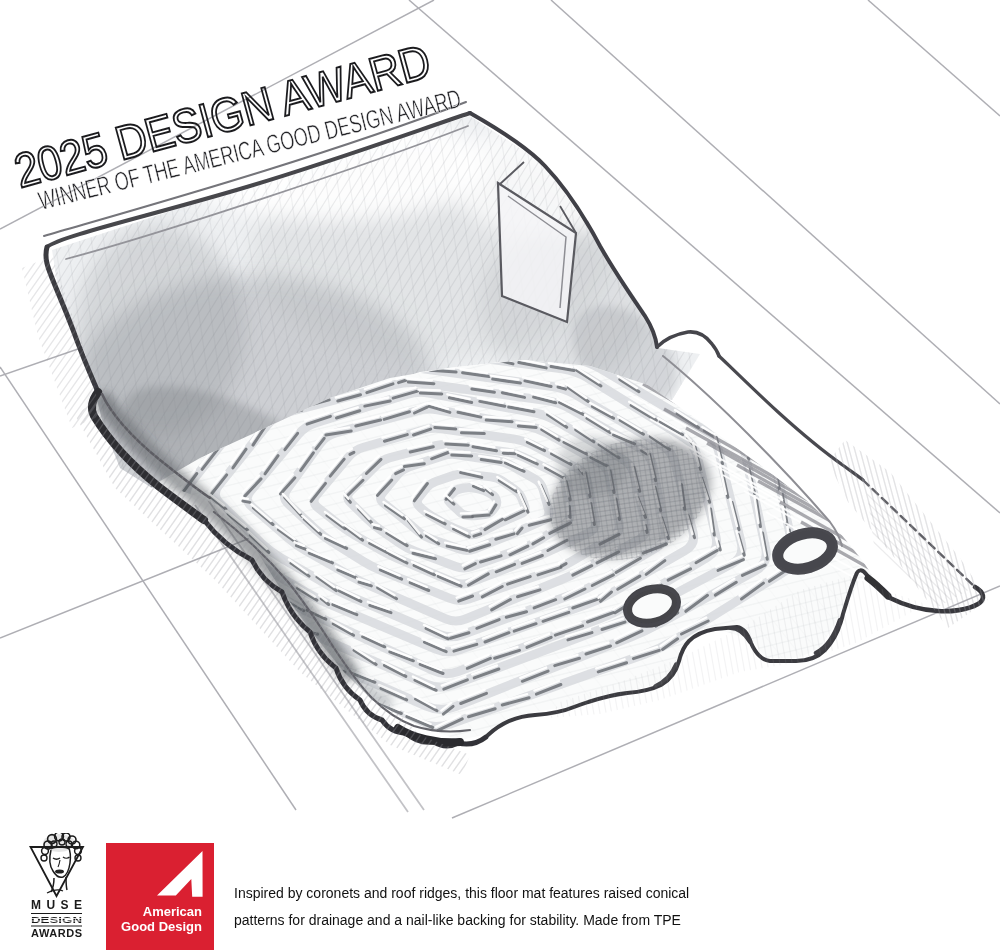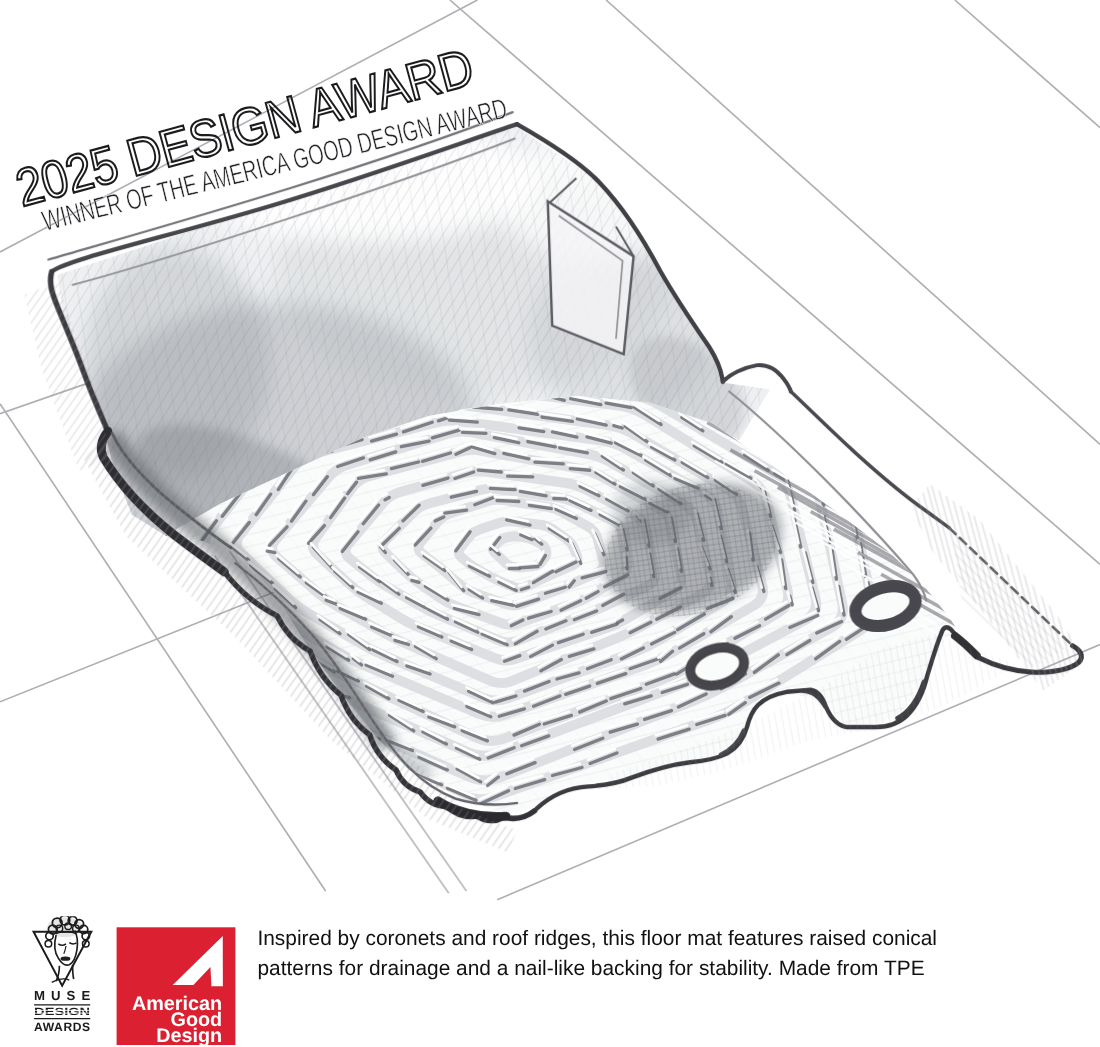--- a/index.html
+++ b/index.html
@@ -1712,16 +1712,16 @@
 <line x1="6" y1="93" x2="57" y2="93" stroke="#1a1a1a" stroke-width="1"></line>
 <text x="6" y="104" font-family="Liberation Sans,sans-serif" font-weight="bold" font-size="11" fill="#1a1a1a" textLength="51" lengthAdjust="spacing">AWARDS</text>
 </svg>
 
 <div style="position:absolute;left:106px;top:843px;width:108px;height:107px;background:#da2031;">
 <svg width="108" height="107" viewBox="0 0 108 107" style="position:absolute;left:0;top:0">
 
 <path d="M96.5,8 L51.0,52.4 L69.8,52.4 L85.3,36.0 L86.2,53.7 L96.6,53.7 Z" fill="#fff"></path>
 </svg>
 
-<div style="position:absolute;right:12px;top:62px;text-align:right;color:#fff;font-weight:bold;font-size:18px;line-height:14.5px;font-family:'Liberation Sans',sans-serif;">American<br>Good Design</div>
+<div style="position:absolute;right:12px;top:62px;text-align:right;color:#fff;font-weight:bold;font-size:13px;line-height:14.5px;font-family:'Liberation Sans',sans-serif;">American<br>Good Design</div>
 </div>
 
-<div style="position:absolute;left:234px;top:840px;width:720px;color:#111;font-size:19px;line-height:27px;font-family:'Liberation Sans',sans-serif;">Inspired by coronets and roof ridges, this floor mat features raised conical<br>patterns for drainage and a nail-like backing for stability. Made from TPE</div>
+<div style="position:absolute;left:234px;top:880px;width:720px;color:#111;font-size:14px;line-height:27px;font-family:'Liberation Sans',sans-serif;">Inspired by coronets and roof ridges, this floor mat features raised conical<br>patterns for drainage and a nail-like backing for stability. Made from TPE</div>
 </div>
 </body></html>

